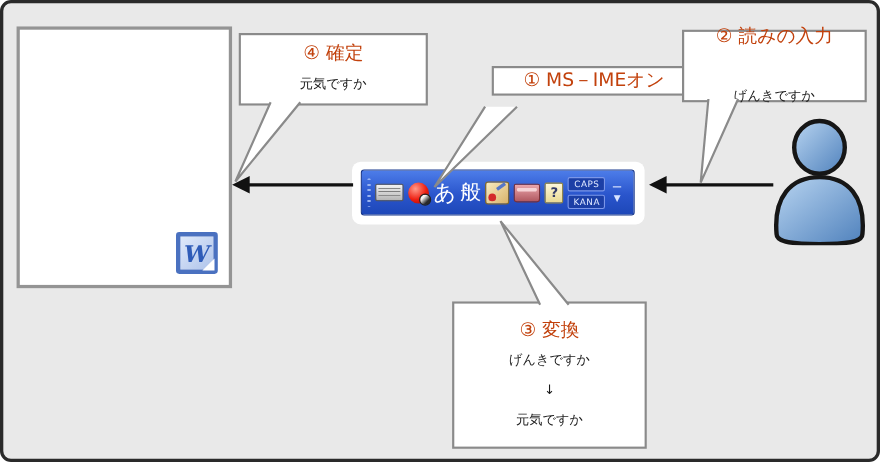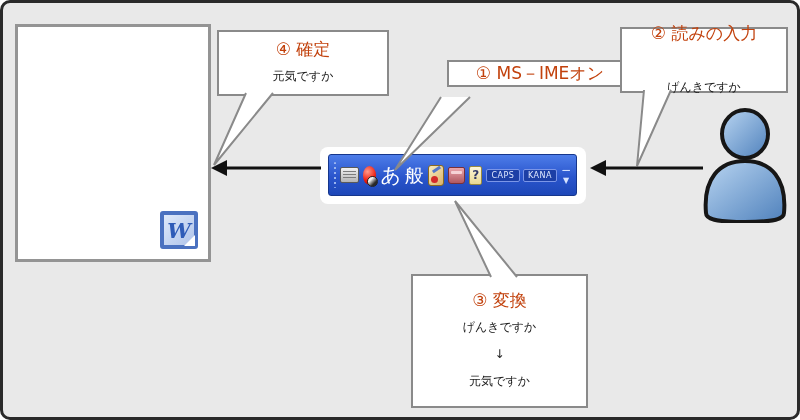--- a/index.html
+++ b/index.html
@@ -51,21 +51,21 @@
   .pad{width:20px;height:19px;border:1px solid #8a6a20;border-radius:3px;position:relative;
     background:linear-gradient(135deg,#f8ecc0 0%,#d9b26a 100%);}
   .pad .dot{position:absolute;left:2px;bottom:2px;width:7px;height:7px;border-radius:50%;background:#d42a2a;}
   .pad .slash{position:absolute;right:2px;top:2px;width:9px;height:3px;background:#5577c8;transform:rotate(-35deg);}
   .dict{width:22px;height:15px;border:1px solid #7a3038;border-radius:2px 2px 3px 3px;position:relative;
     background:linear-gradient(#eba7ad 0%,#b05860 100%);}
   .dict .lid{position:absolute;left:2px;right:2px;top:3px;height:3px;background:#f6d3d6;border-radius:1px;}
   .help{width:17px;height:19px;border:1px solid #998a40;border-radius:2px;box-sizing:border-box;
     background:linear-gradient(#fdf7da,#e9d993);display:flex;align-items:center;justify-content:center;
     color:#333a66;font-weight:bold;font-size:12px;}
-  .ck{display:flex;flex-direction:row;gap:3px;}
+  .ck{display:flex;flex-direction:column;gap:3px;}
   .ck .key{width:34px;height:13px;box-sizing:border-box;border:1px solid #7b96e8;border-radius:2px;
     background:#1c3fa6;color:#dfe8ff;font-size:8px;line-height:11px;text-align:center;letter-spacing:.5px;}
   .mm{display:flex;flex-direction:column;align-items:center;gap:2px;width:13px;}
   .mm .min{color:#d7e3ff;font-size:12px;line-height:10px;}
   .mm .arr{color:#d7e3ff;font-size:8px;line-height:8px;}
   
   #person{position:absolute;left:690px;top:102px;z-index:3;}
   
   #overlay{position:absolute;left:0;top:0;width:800px;height:420px;z-index:5;pointer-events:none;}
 </style>

